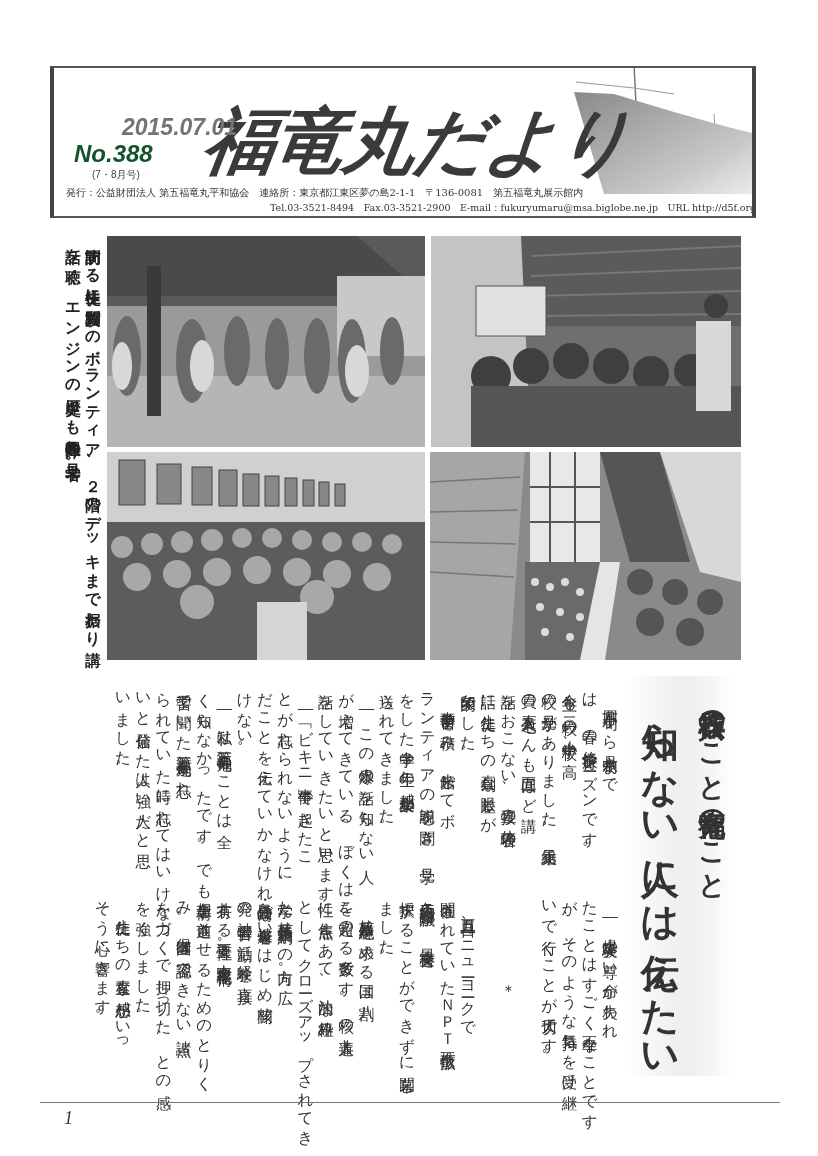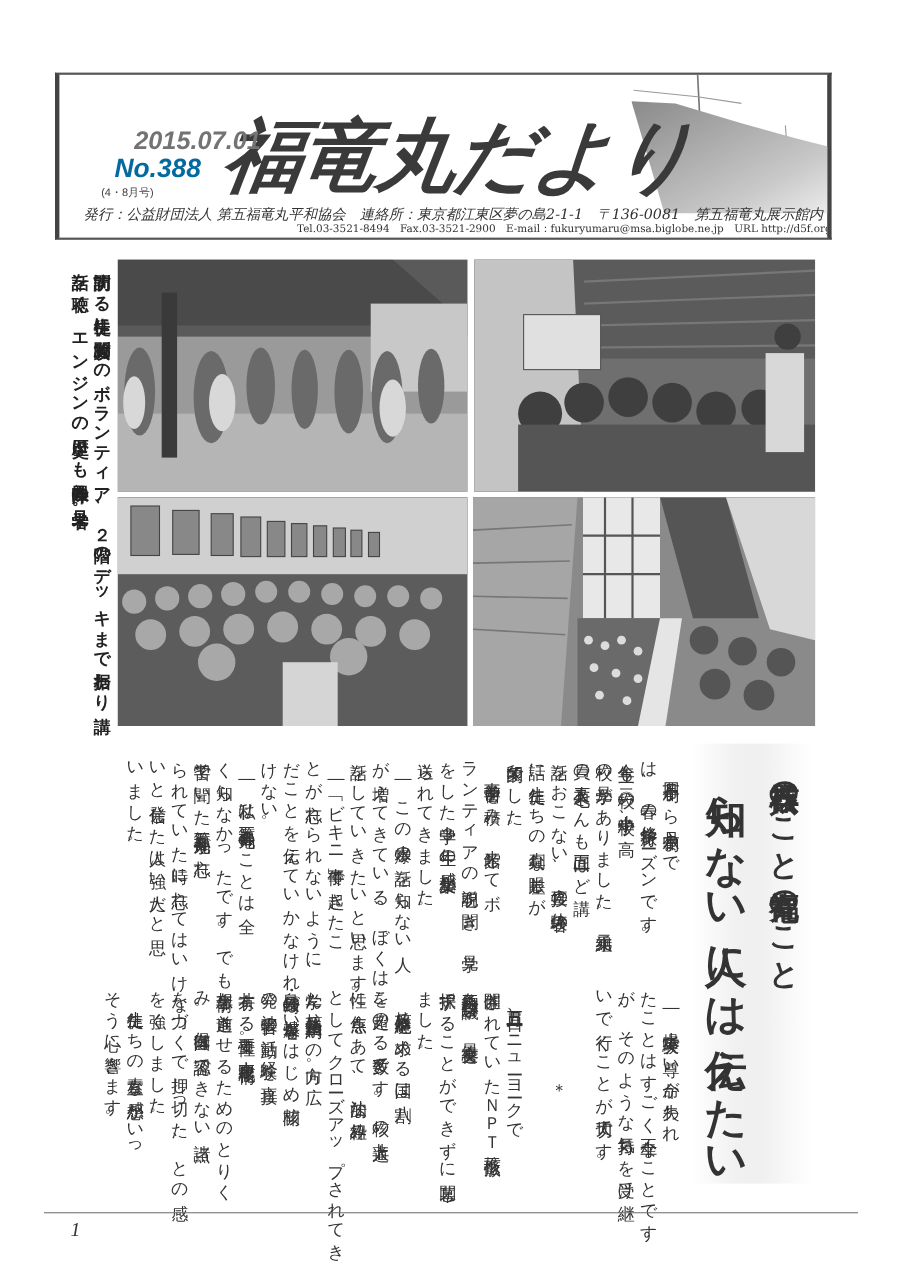--- a/index.html
+++ b/index.html
@@ -16,23 +16,23 @@
   .ship {
     position:absolute; left:520px; top:-4px; width:190px; height:130px;
   }
   .subtitle { position:absolute; left:160px; top:6px; font-size:19px; color:#333; letter-spacing:1px; }
   .title {
     position:absolute; left:150px; top:26px; font-size:72px; font-weight:bold; font-style:italic;
     color:#3a3a3a; letter-spacing:-2px; transform:skewX(-8deg);
     font-family:"DejaVu Serif", serif;
   }
   .date { position:absolute; left:20px; top:46px; font-family:"Liberation Sans", sans-serif; font-weight:bold; font-style:italic; font-size:23px; color:#737373;margin-left:48px; }
-  .issue { position:absolute; left:20px; top:72px; font-family:"Liberation Sans", sans-serif; font-weight:bold; font-style:italic; font-size:24px; color:#0369a1;margin-left:30px; }
+  .issue { position:absolute; left:20px; top:72px; font-family:"Liberation Sans", sans-serif; font-weight:bold; font-style:italic; font-size:24px; color:#14532d; }
   .issue-sub { position:absolute; left:38px; top:100px; font-family:"Liberation Sans", sans-serif; font-size:10px; color:#444; }
-  .pubinfo { position:absolute; left:22px; top:118px; font-size:13px; color:#333; white-space:nowrap;font-style:italic; }
+  .pubinfo { position:absolute; left:12px; top:118px; font-size:10px; color:#333; white-space:nowrap; }
   .contact2 { position:absolute; left:216px; top:134px; font-size:9.5px; color:#333; white-space:nowrap; }
 
   .photo { position:absolute; background:#888; overflow:hidden; }
   .photo svg { width:100%; height:100%; display:block; }
 
   .v { writing-mode: vertical-rl; text-orientation: upright; white-space:pre; }
   .caption {
     position:absolute; left:63px; top:236px; height:420px; font-family:"DejaVu Sans", sans-serif;
     font-size:15.5px; line-height:20px; letter-spacing:1.2px; color:#222; font-weight:bold;
   }
@@ -60,21 +60,21 @@
       </linearGradient>
     </defs>
     <line x1="60" y1="0" x2="62" y2="40" stroke="#777" stroke-width="1.5"></line>
     <line x1="140" y1="50" x2="142" y2="80" stroke="#999" stroke-width="1"></line>
     <polygon points="0,28 40,30 100,48 150,62 190,72 190,130 30,130" fill="url(#shipg)"></polygon>
     <polyline points="2,18 60,24 100,30" fill="none" stroke="#999" stroke-width="1"></polyline>
   </svg>
   <div class="title">福竜丸だより</div>
   <div class="date">2015.07.01</div>
   <div class="issue">No.388</div>
-  <div class="issue-sub">(4・8月号)</div>
+  <div class="issue-sub">(7・8月号)</div>
   <div class="pubinfo">発行：公益財団法人 第五福竜丸平和協会　連絡所：東京都江東区夢の島2-1-1　〒136-0081　第五福竜丸展示館内</div>
   <div class="contact2">Tel.03-3521-8494　Fax.03-3521-2900　E-mail：fukuryumaru@msa.biglobe.ne.jp　URL http://d5f.org</div>
 </div>
 
 <div class="caption v">訪問する生徒に質問攻めのボランティア、２階のデッキまで据わり講
 話を聴く、エンジンの歴史にも興味津々の見学者。</div>
 
 <div class="photo" style="left:107px; top:236px; width:318px; height:211px;">
   <svg viewBox="0 0 318 211" preserveAspectRatio="none">
     <rect width="318" height="211" fill="#9a9a9a"></rect>

